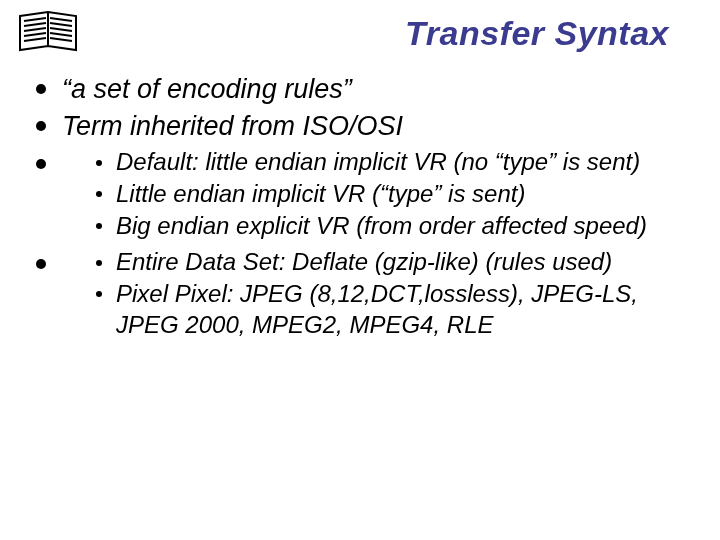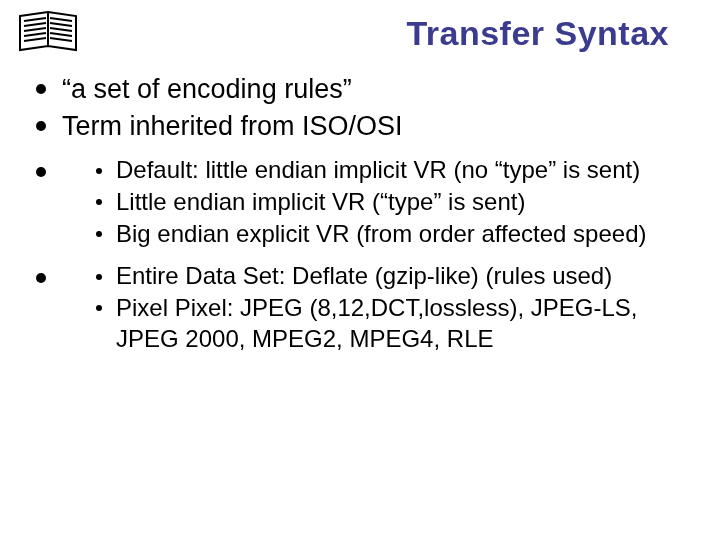--- a/index.html
+++ b/index.html
@@ -9,20 +9,21 @@
     height: 540px;
     background: #ffffff;
     font-family: Arial, Helvetica, sans-serif;
     overflow: hidden;
   }
   .slide {
     position: relative;
     width: 699px;
     height: 540px;
     box-sizing: border-box;
+    font-style: italic;
   }
   .book-icon {
     position: absolute;
     top: 10px;
     left: 18px;
   }
   .title {
     position: absolute;
     top: 14px;
     right: 30px;
@@ -55,21 +56,21 @@
     content: "";
     position: absolute;
     left: 6px;
     top: 0.45em;
     width: 10px;
     height: 10px;
     background: #000;
     border-radius: 50%;
   }
   ul.sub {
-    margin-top: 12px;
+    margin-top: 4px;
     margin-left: 34px;
     margin-bottom: 6px;
   }
   ul.sub > li {
     font-size: 24px;
     color: #000;
     line-height: 1.28;
     padding-left: 20px;
     position: relative;
     margin-bottom: 1px;

